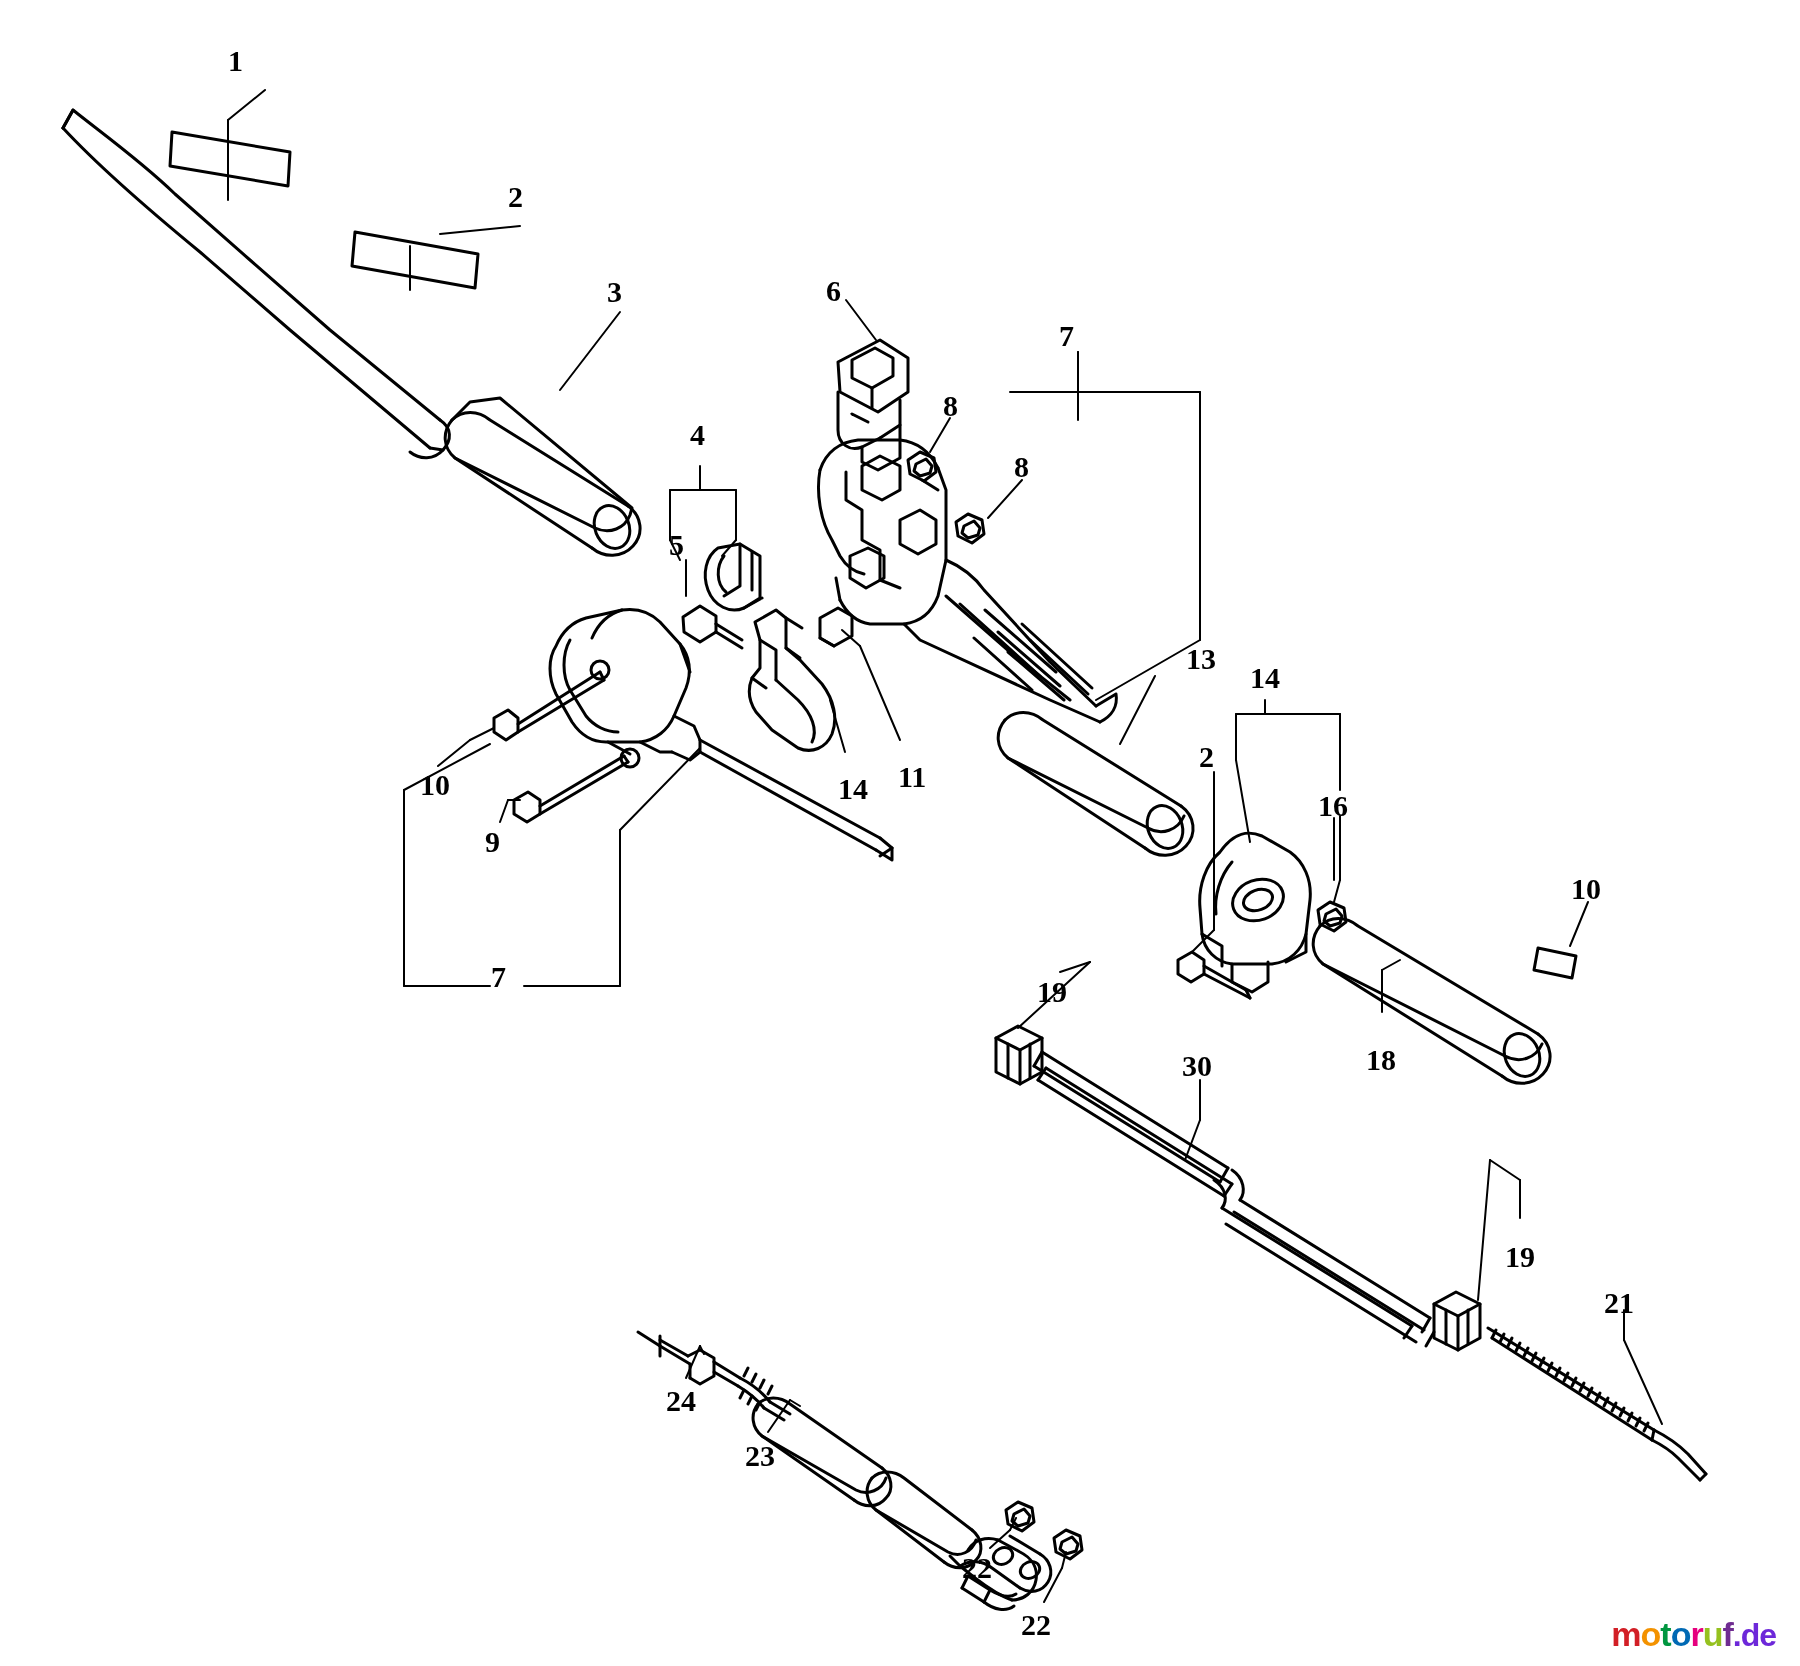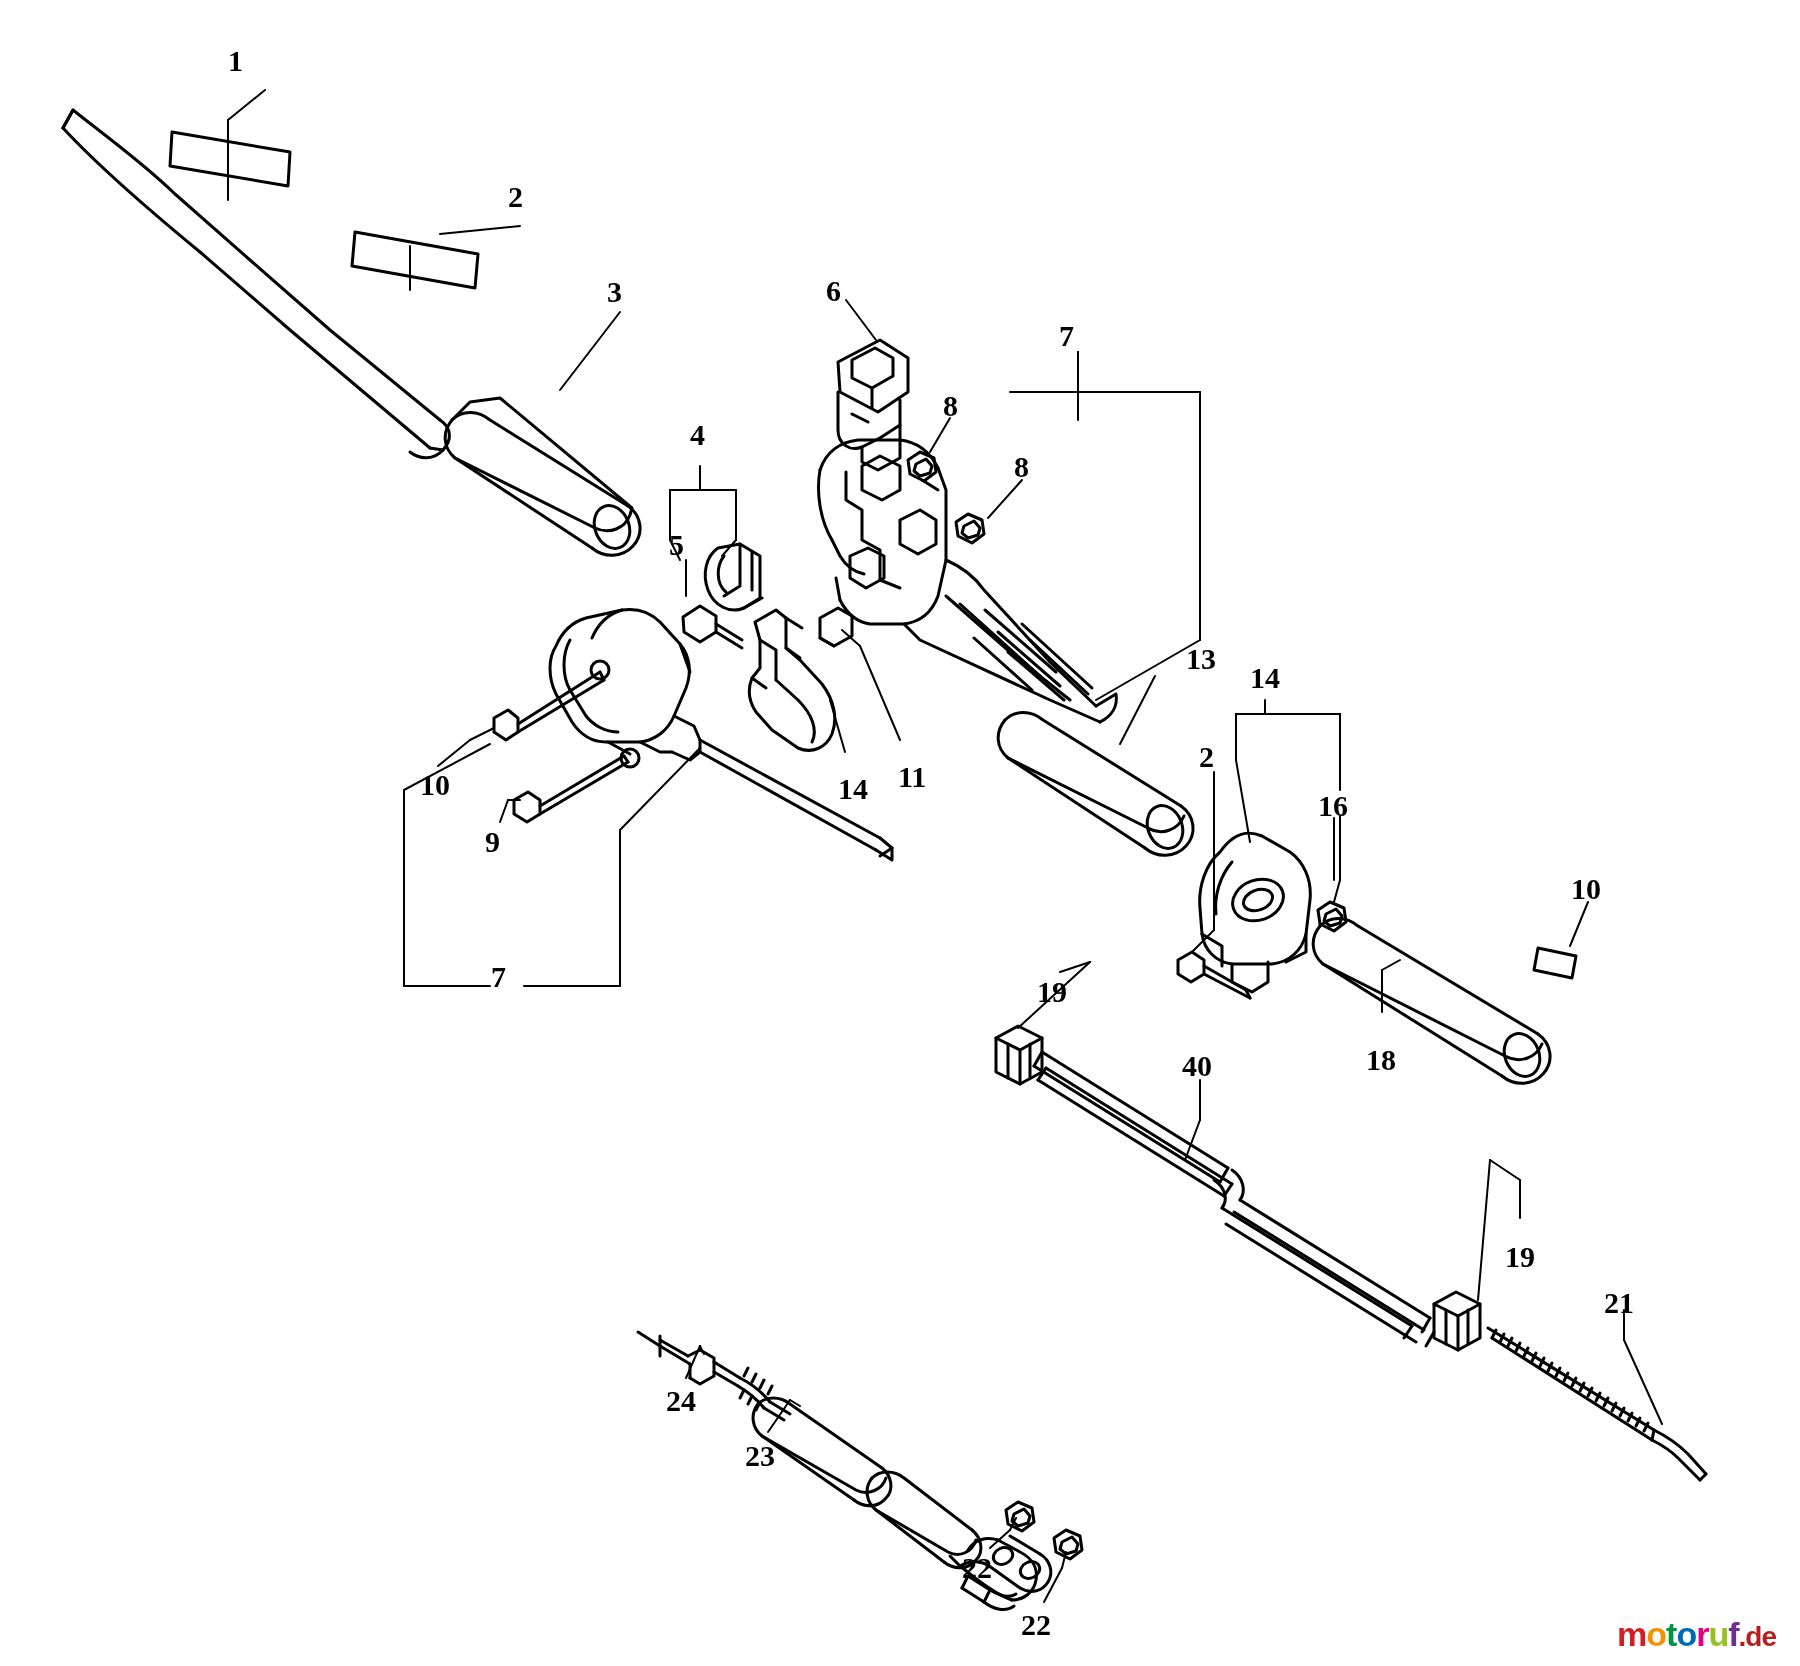--- a/index.html
+++ b/index.html
@@ -44,21 +44,21 @@
     letter-spacing: -1px;
     white-space: nowrap;
   }
   #watermark .m { color: #d21f26; }
   #watermark .o1 { color: #f39200; }
   #watermark .t { color: #009640; }
   #watermark .o2 { color: #0069b4; }
   #watermark .r { color: #e6007e; }
   #watermark .u { color: #95c11f; }
   #watermark .f { color: #6f2c91; }
-  #watermark .de { color: #b91c1c; font-size: 28px; }
+  #watermark .de { color: #6d28d9; font-size: 32px; }
 </style>
 </head>
 <body>
 
 <div id="diagram-root">
 
   <svg class="diagram" viewBox="0 0 1800 1666" xmlns="http://www.w3.org/2000/svg">
     <g fill="none" stroke="#000000" stroke-width="3" stroke-linejoin="round" stroke-linecap="round">
 
       <g>
@@ -462,21 +462,21 @@
   <div class="callout" style="left:898px; top:762px;">11</div>
   <div class="callout" style="left:838px; top:774px;">14</div>
   <div class="callout" style="left:1150px; top:644px;margin-left:36px;">13</div>
   <div class="callout" style="left:1250px; top:663px;">14</div>
   <div class="callout" style="left:1199px; top:742px;">2</div>
   <div class="callout" style="left:1318px; top:791px;">16</div>
   <div class="callout" style="left:1571px; top:874px;">10</div>
   <div class="callout" style="left:1366px; top:1035px;margin-top:10px;">18</div>
   <div class="callout" style="left:1037px; top:977px;">19</div>
   <div class="callout" style="left:1505px; top:1242px;">19</div>
-  <div class="callout" style="left:1182px; top:1051px;">40</div>
+  <div class="callout" style="left:1182px; top:1051px;">30</div>
   <div class="callout" style="left:1604px; top:1288px;">21</div>
   <div class="callout" style="left:962px; top:1553px;">22</div>
   <div class="callout" style="left:1021px; top:1610px;">22</div>
   <div class="callout" style="left:745px; top:1441px;">23</div>
   <div class="callout" style="left:666px; top:1386px;">24</div>
   <div class="callout" style="left:491px; top:962px;">7</div>
 
   <div id="watermark">
     <span class="m">m</span><span class="o1">o</span><span class="t">t</span><span class="o2">o</span><span class="r">r</span><span class="u">u</span><span class="f">f</span><span class="de">.de</span>
   </div>

